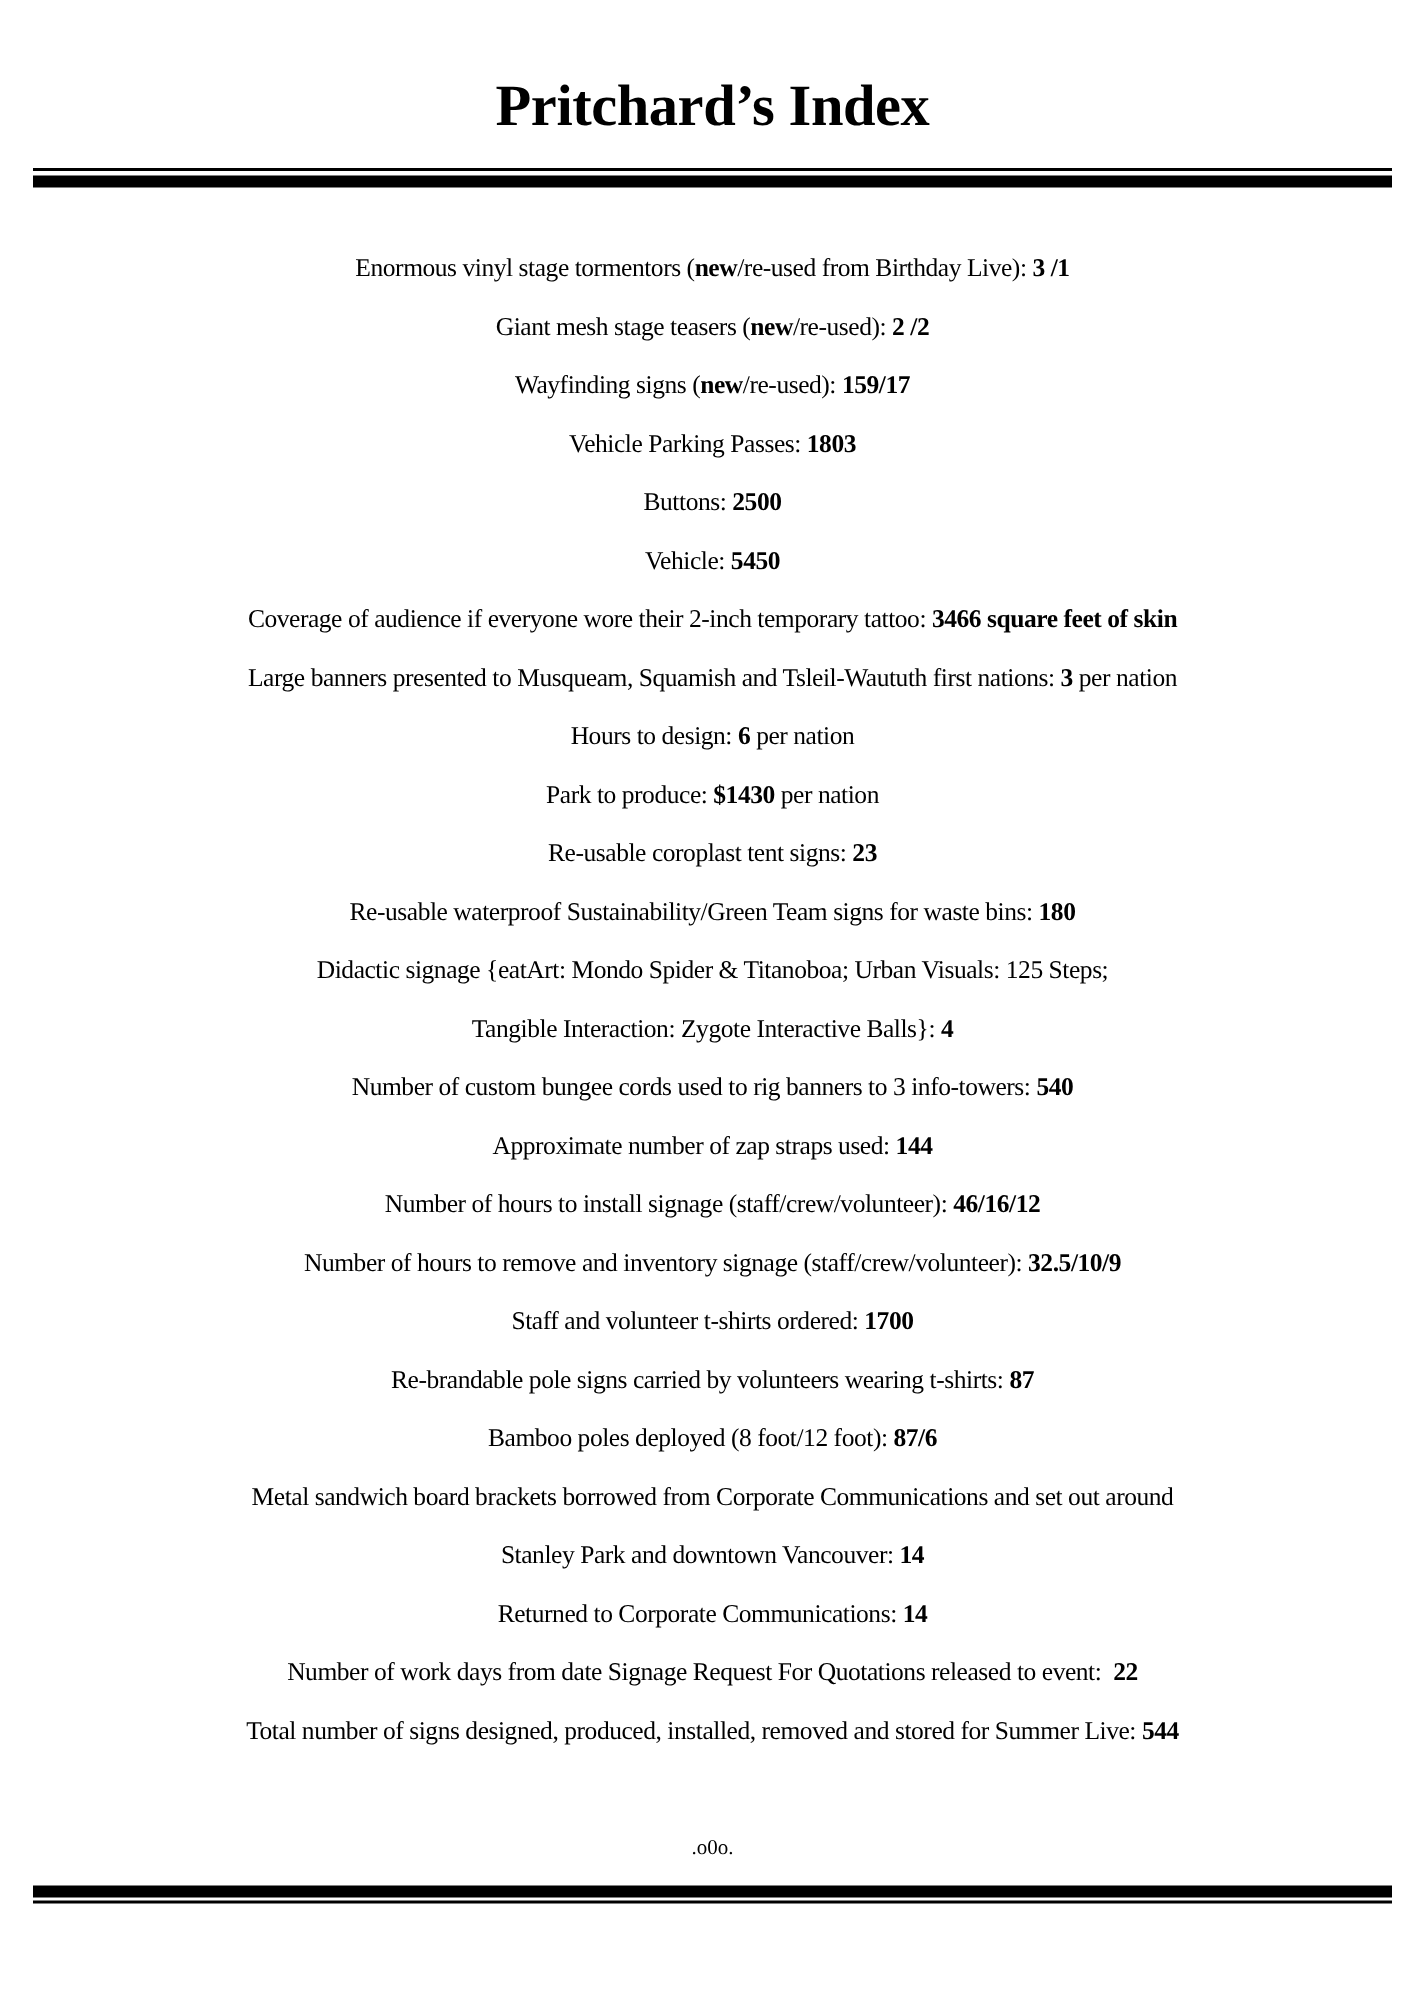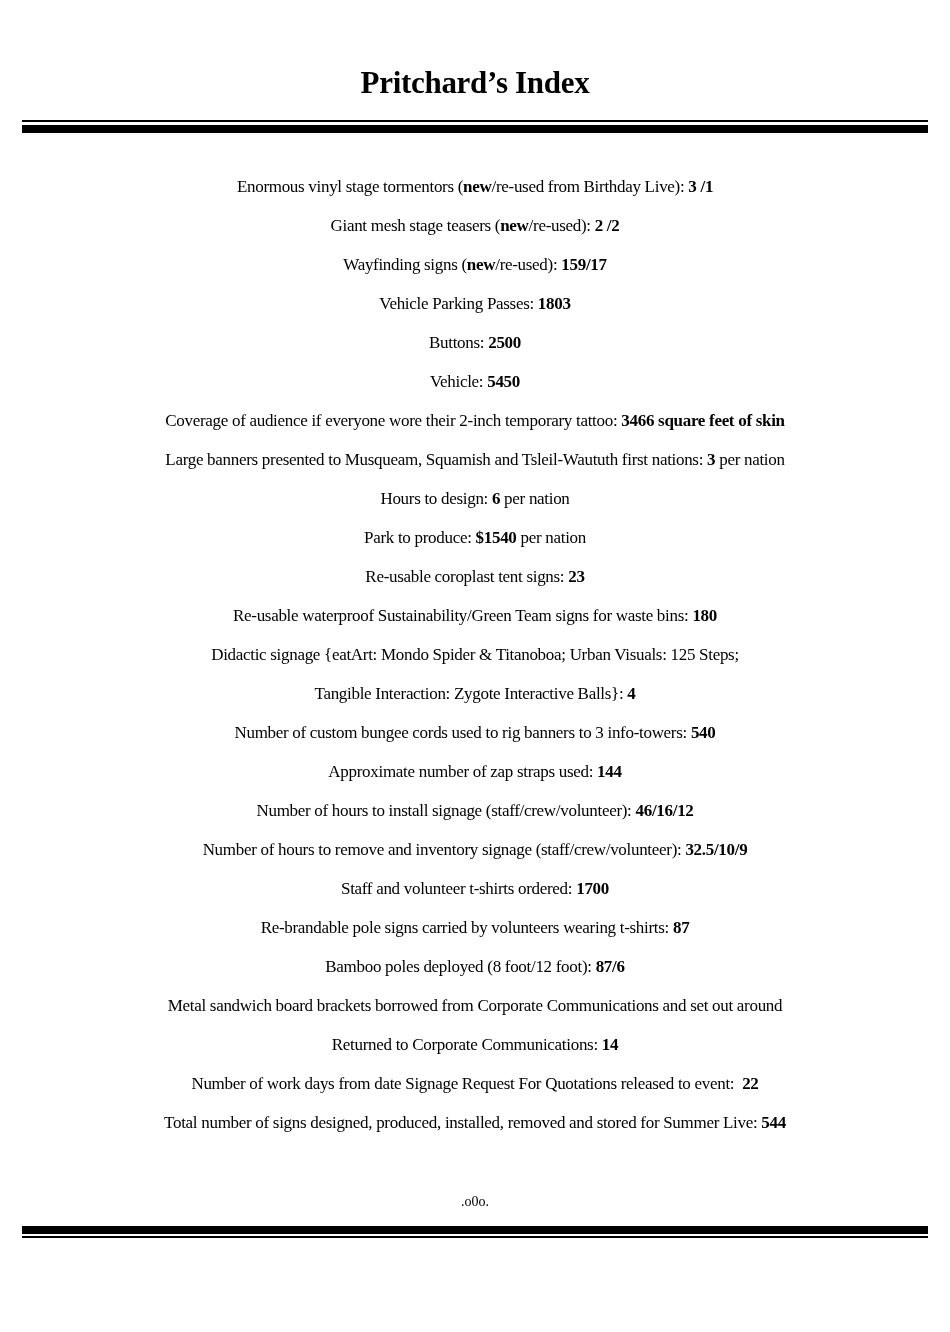--- a/index.html
+++ b/index.html
@@ -14,24 +14,24 @@
     font-family: "Liberation Serif", serif;
     overflow: hidden;
   }
   .page {
     box-sizing: border-box;
     width: 950px;
     height: 1332px;
     padding: 0 22px;
   }
   .title {
-    margin: 17px;
+    margin: 0;
     padding-top: 48px;
     text-align: center;
-    font-size: 31px;
+    font-size: 39px;
     font-weight: bold;
     letter-spacing: -0.3px;
   }
   .double-rule { margin-top: 19px; }
   .double-rule .thin  { height: 2px; background: #000; }
   .double-rule .gap3  { height: 3px; }
   .double-rule .thick { height: 8px; background: #000; }
 
   .index-list { margin-top: 34px; }
   .index-line {
@@ -73,33 +73,34 @@
   <div class="index-list">
       <div class="index-line"><span class="seg">Enormous vinyl stage tormentors (</span><span class="seg bold">new</span><span class="seg">/re-used from Birthday Live): </span><span class="seg bold">3 /1</span></div>
       <div class="index-line"><span class="seg">Giant mesh stage teasers (</span><span class="seg bold">new</span><span class="seg">/re-used): </span><span class="seg bold">2 /2</span></div>
       <div class="index-line"><span class="seg">Wayfinding signs (</span><span class="seg bold">new</span><span class="seg">/re-used): </span><span class="seg bold">159/17</span></div>
       <div class="index-line"><span class="seg">Vehicle Parking Passes: </span><span class="seg bold">1803</span></div>
       <div class="index-line"><span class="seg">Buttons: </span><span class="seg bold">2500</span></div>
       <div class="index-line"><span class="seg">Vehicle: </span><span class="seg bold">5450</span></div>
       <div class="index-line"><span class="seg">Coverage of audience if everyone wore their 2-inch temporary tattoo: </span><span class="seg bold">3466 square feet of skin</span></div>
       <div class="index-line"><span class="seg">Large banners presented to Musqueam, Squamish and Tsleil-Waututh first nations: </span><span class="seg bold">3</span><span class="seg"> per nation</span></div>
       <div class="index-line"><span class="seg">Hours to design: </span><span class="seg bold">6</span><span class="seg"> per nation</span></div>
-      <div class="index-line"><span class="seg">Park to produce: </span><span class="seg bold">$1540</span><span class="seg"> per nation</span></div>
+      <div class="index-line"><span class="seg">Park to produce: </span><span class="seg bold">$1430</span><span class="seg"> per nation</span></div>
       <div class="index-line"><span class="seg">Re-usable coroplast tent signs: </span><span class="seg bold">23</span></div>
       <div class="index-line"><span class="seg">Re-usable waterproof Sustainability/Green Team signs for waste bins: </span><span class="seg bold">180</span></div>
       <div class="index-line"><span class="seg">Didactic signage {eatArt: Mondo Spider &amp; Titanoboa; Urban Visuals: 125 Steps;</span></div>
       <div class="index-line"><span class="seg">Tangible Interaction: Zygote Interactive Balls}: </span><span class="seg bold">4</span></div>
       <div class="index-line"><span class="seg">Number of custom bungee cords used to rig banners to 3 info-towers: </span><span class="seg bold">540</span></div>
       <div class="index-line"><span class="seg">Approximate number of zap straps used: </span><span class="seg bold">144</span></div>
       <div class="index-line"><span class="seg">Number of hours to install signage (staff/crew/volunteer): </span><span class="seg bold">46/16/12</span></div>
       <div class="index-line"><span class="seg">Number of hours to remove and inventory signage (staff/crew/volunteer): </span><span class="seg bold">32.5/10/9</span></div>
       <div class="index-line"><span class="seg">Staff and volunteer t-shirts ordered: </span><span class="seg bold">1700</span></div>
       <div class="index-line"><span class="seg">Re-brandable pole signs carried by volunteers wearing t-shirts: </span><span class="seg bold">87</span></div>
       <div class="index-line"><span class="seg">Bamboo poles deployed (8 foot/12 foot): </span><span class="seg bold">87/6</span></div>
       <div class="index-line"><span class="seg">Metal sandwich board brackets borrowed from Corporate Communications and set out around</span></div>
+      <div class="index-line"><span class="seg">Stanley Park and downtown Vancouver: </span><span class="seg bold">14</span></div>
       <div class="index-line"><span class="seg">Returned to Corporate Communications: </span><span class="seg bold">14</span></div>
       <div class="index-line"><span class="seg">Number of work days from date Signage Request For Quotations released to event:&nbsp; </span><span class="seg bold">22</span></div>
       <div class="index-line"><span class="seg">Total number of signs designed, produced, installed, removed and stored for Summer Live: </span><span class="seg bold">544</span></div>
     </div>
 
   <div class="ornament">.o0o.</div>
 
   <div class="double-rule-bottom">
     <div class="thick"></div>
     <div class="gap2"></div>

